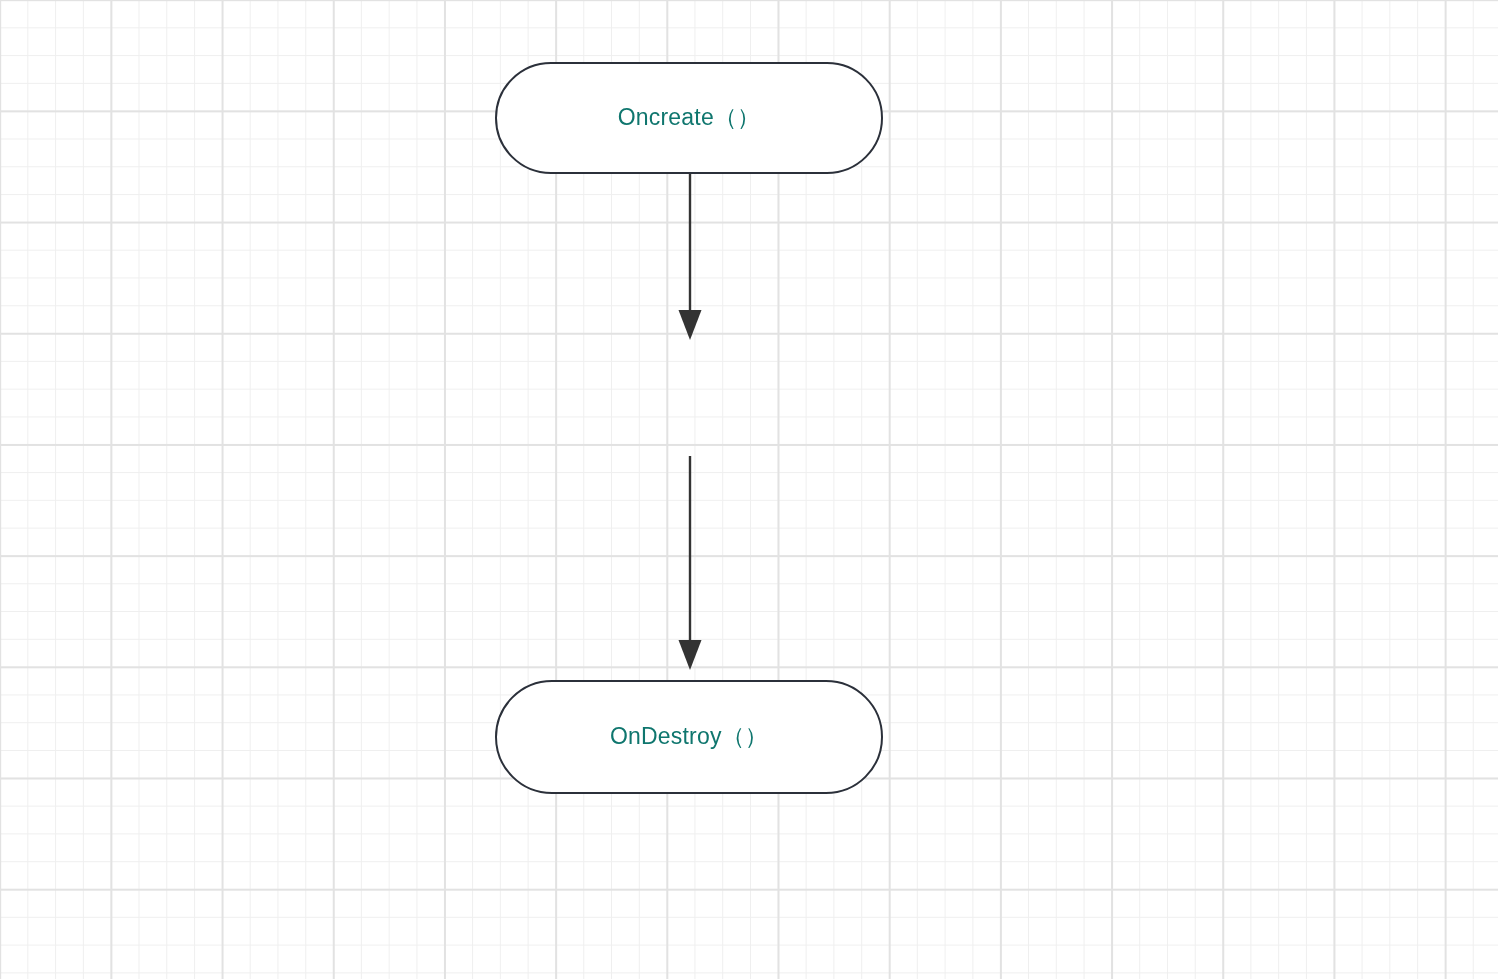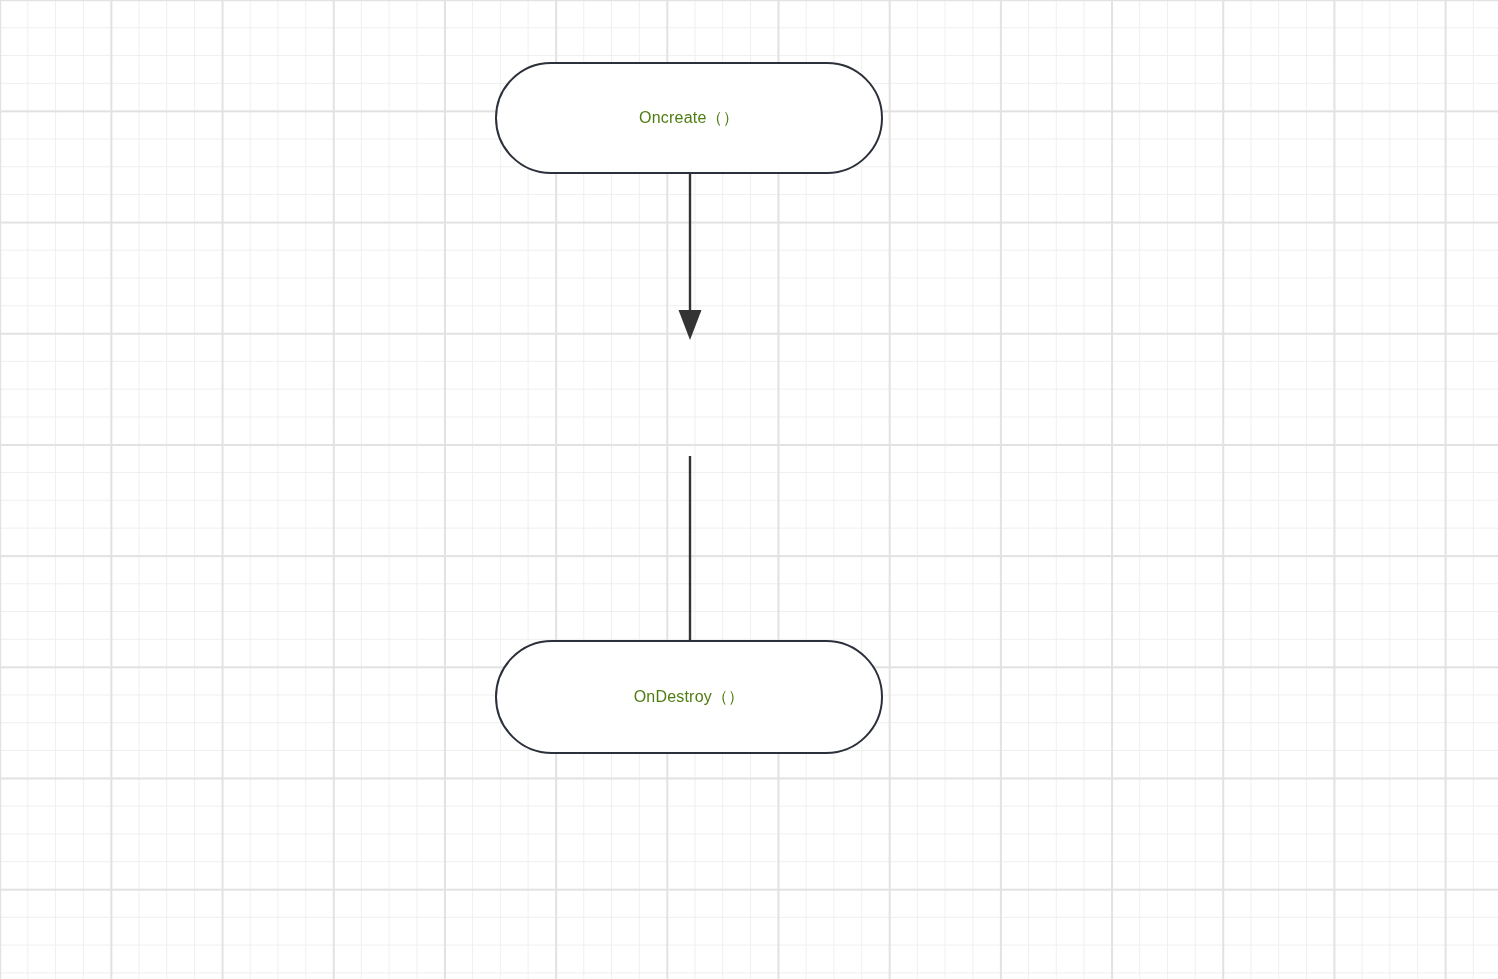--- a/index.html
+++ b/index.html
@@ -54,31 +54,31 @@
     box-sizing: border-box;
     background: #ffffff;
     border: 2.6px solid #2b303a;
     border-radius: 57px;
     display: flex;
     align-items: center;
     justify-content: center;
     z-index: 2;
   }
   .node-label {
-    color: #4d7c0f;
-    font-size: 16px;
+    color: #0f766e;
+    font-size: 23px;
     line-height: 1.2;
     letter-spacing: 0.2px;
     white-space: nowrap;
     font-weight: 400;
   }
 
   #node-oncreate       { left: 495px; top: 62px;  width: 388px; height: 112px; }
   #node-onstartcommand { left: 495px; top: 342px; width: 388px; height: 114px; }
-  #node-ondestroy      { left: 495px; top: 640px; width: 388px; height: 114px; }
+  #node-ondestroy      { left: 495px; top: 680px; width: 388px; height: 114px; }
 </style>
 </head>
 <body>
 
 <div id="canvas">
 
   <svg id="edges" viewBox="0 0 1498 979" width="1498" height="979" xmlns="http://www.w3.org/2000/svg">
 
     <g>
       <line x1="690" y1="174" x2="690" y2="312" stroke="#333333" stroke-width="2.4"></line>

